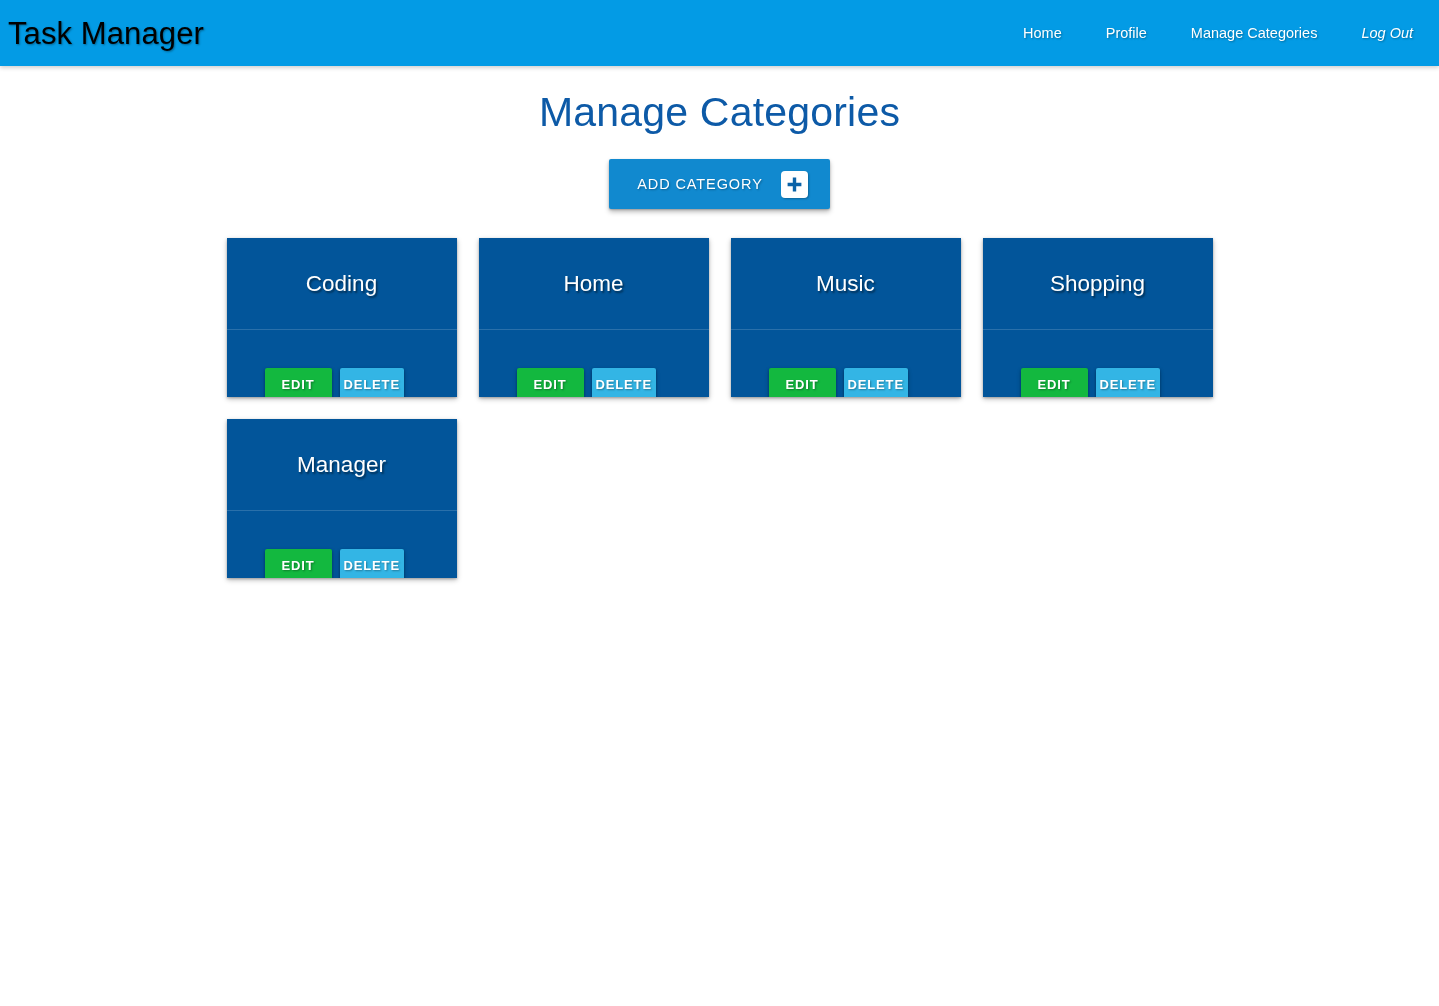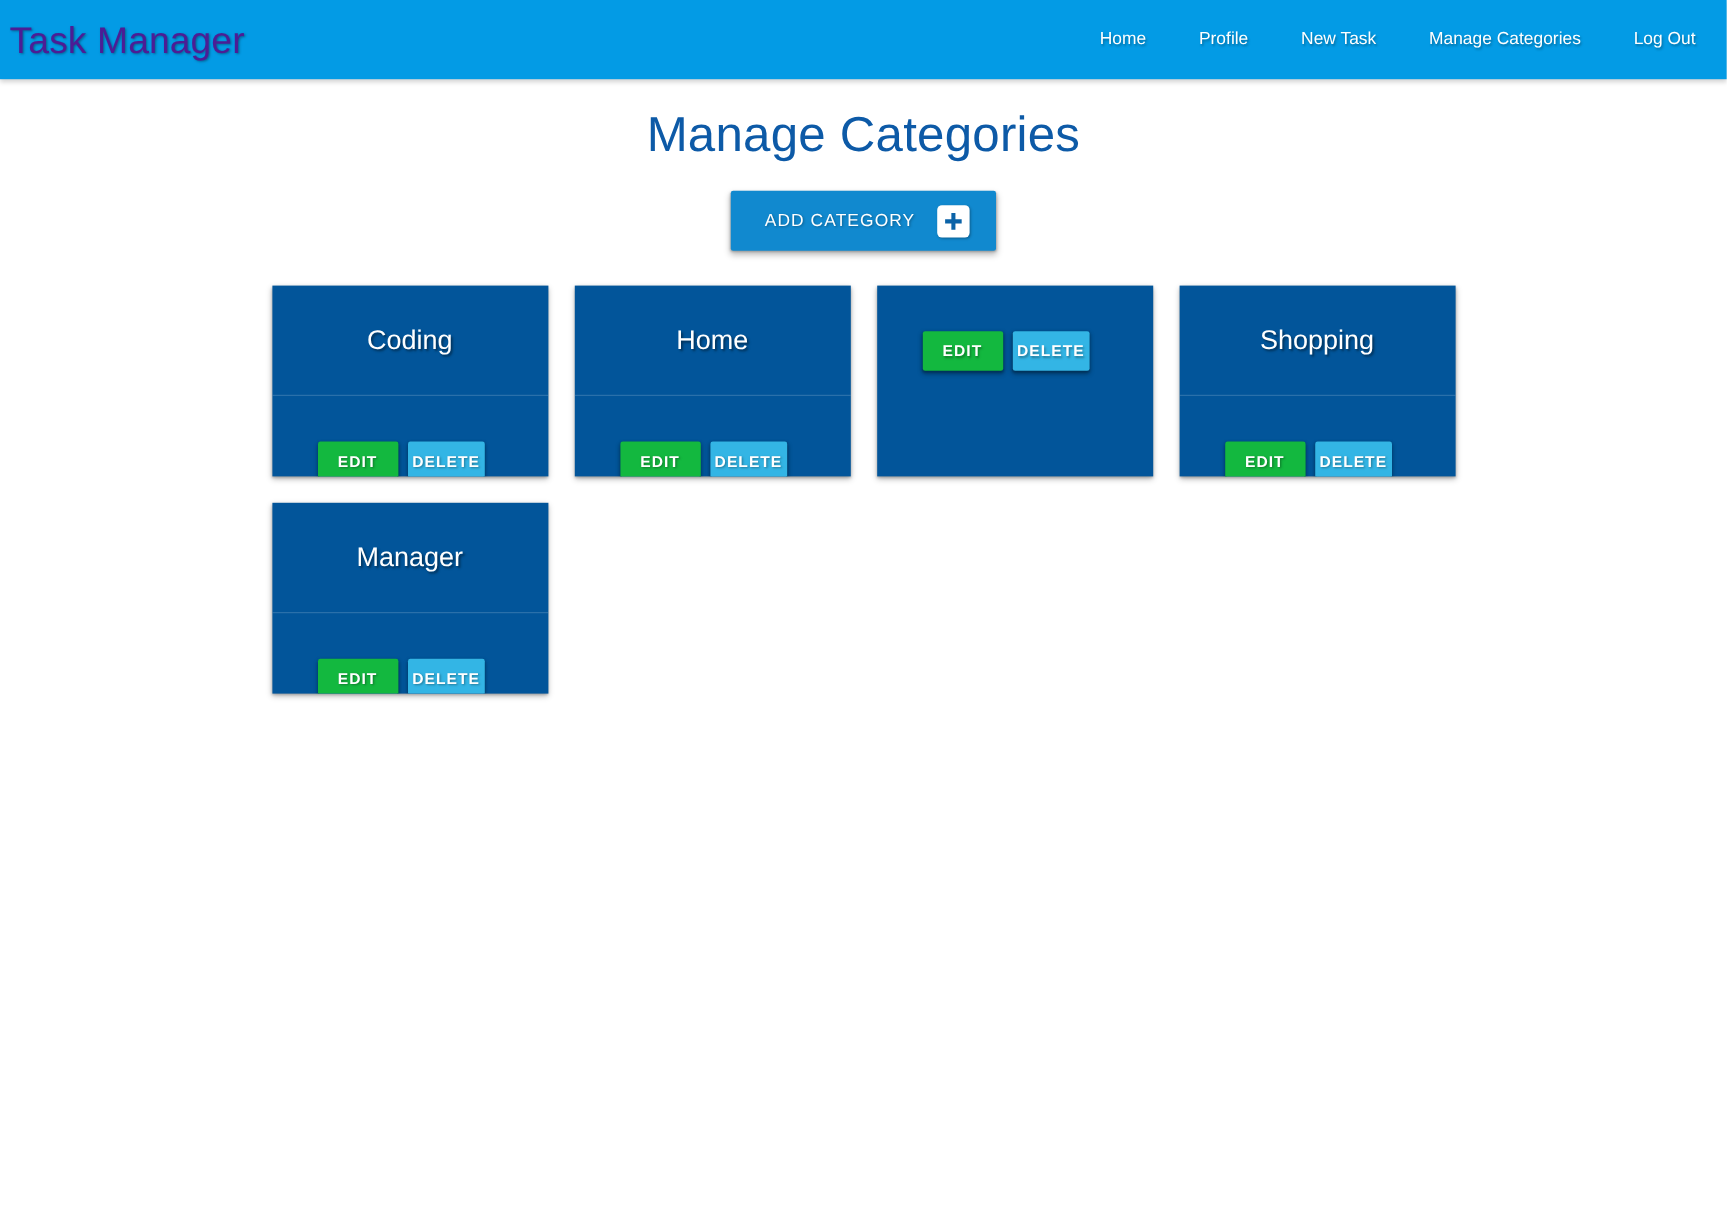--- a/index.html
+++ b/index.html
@@ -22,21 +22,21 @@
     background: #039be5;
     box-shadow: 0 2px 4px rgba(0,0,0,0.18);
     display: flex;
     align-items: center;
     justify-content: space-between;
     box-sizing: border-box;
     padding: 0 14px 0 4px;
     z-index: 5;
   }
   .brand {
-    color: #4c1d95;
+    color: #000000;
     font-size: 31px;
     font-weight: 400;
     letter-spacing: 0.1px;
     text-shadow: 1px 1px 2px rgba(0,0,0,0.35);
     line-height: 1;
     padding-left: 4px;
     white-space: nowrap;
   }
   .nav-links {
     display: flex;
@@ -48,21 +48,21 @@
     font-size: 14.5px;
     font-weight: 400;
     text-decoration: none;
     padding: 0 22px;
     white-space: nowrap;
     text-shadow: 1px 1px 2px rgba(0,0,0,0.3);
     line-height: 66px;
     display: block;
     cursor: pointer;
   }
-  .nav-link:last-child { padding-right: 12px; }
+  .nav-link:last-child { padding-right: 12px; font-style: italic; }
 
   
   .main {
     padding-top: 22px;
   }
   .page-title {
     text-align: center;
     color: #0d5aa7;
     font-size: 41px;
     font-weight: 400;
@@ -181,21 +181,20 @@
   }
 </style>
 </head>
 <body>
 
 <div class="navbar">
   <div class="brand">Task Manager</div>
   <nav class="nav-links">
     <a class="nav-link" href="#">Home</a>
     <a class="nav-link" href="#">Profile</a>
-    <a class="nav-link" href="#">New Task</a>
     <a class="nav-link" href="#">Manage Categories</a>
     <a class="nav-link" href="#">Log Out</a>
   </nav>
 </div>
 
 <div class="main">
   <h1 class="page-title">Manage Categories</h1>
 
   <div class="add-wrap">
     <button class="add-btn">
@@ -221,20 +220,23 @@
       <div class="card">
         <div class="card-title-area">
           <div class="card-title">Home</div>
         </div>
         <div class="card-actions">
           <button class="btn btn-edit">Edit</button>
           <button class="btn btn-delete">Delete</button>
         </div>
       </div>
       <div class="card">
+        <div class="card-title-area">
+          <div class="card-title">Music</div>
+        </div>
         <div class="card-actions">
           <button class="btn btn-edit">Edit</button>
           <button class="btn btn-delete">Delete</button>
         </div>
       </div>
       <div class="card">
         <div class="card-title-area">
           <div class="card-title">Shopping</div>
         </div>
         <div class="card-actions">

